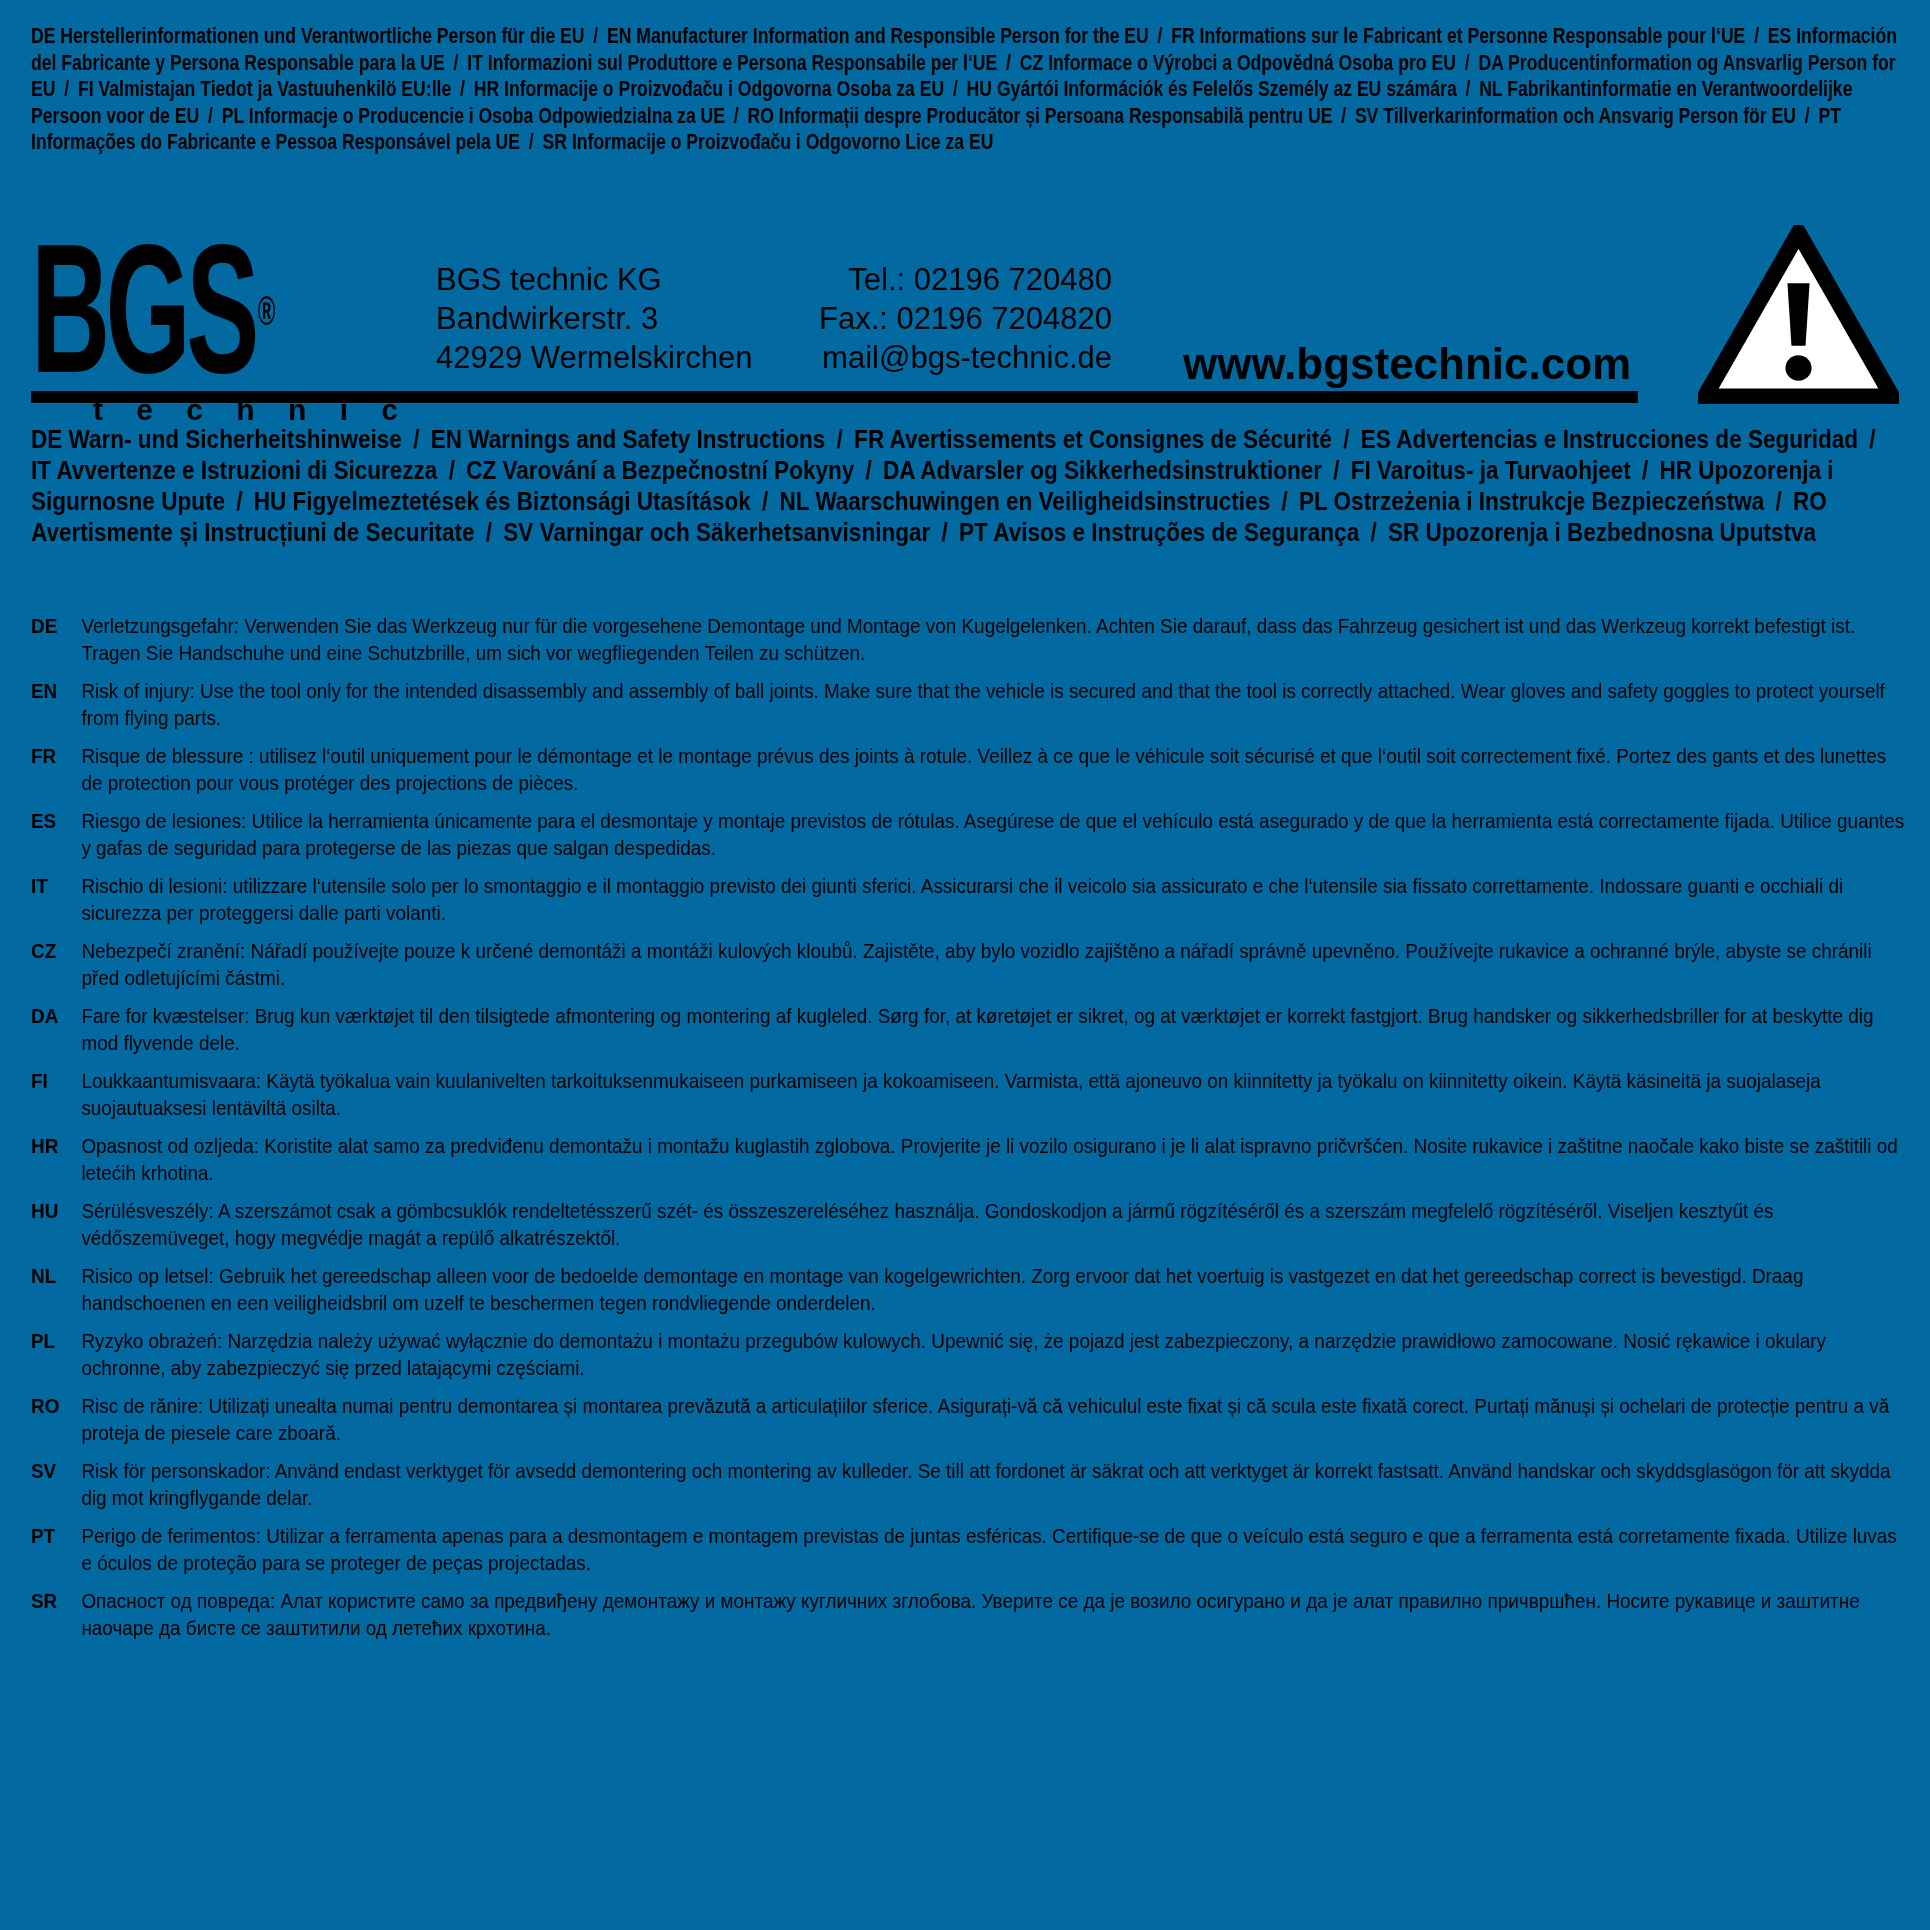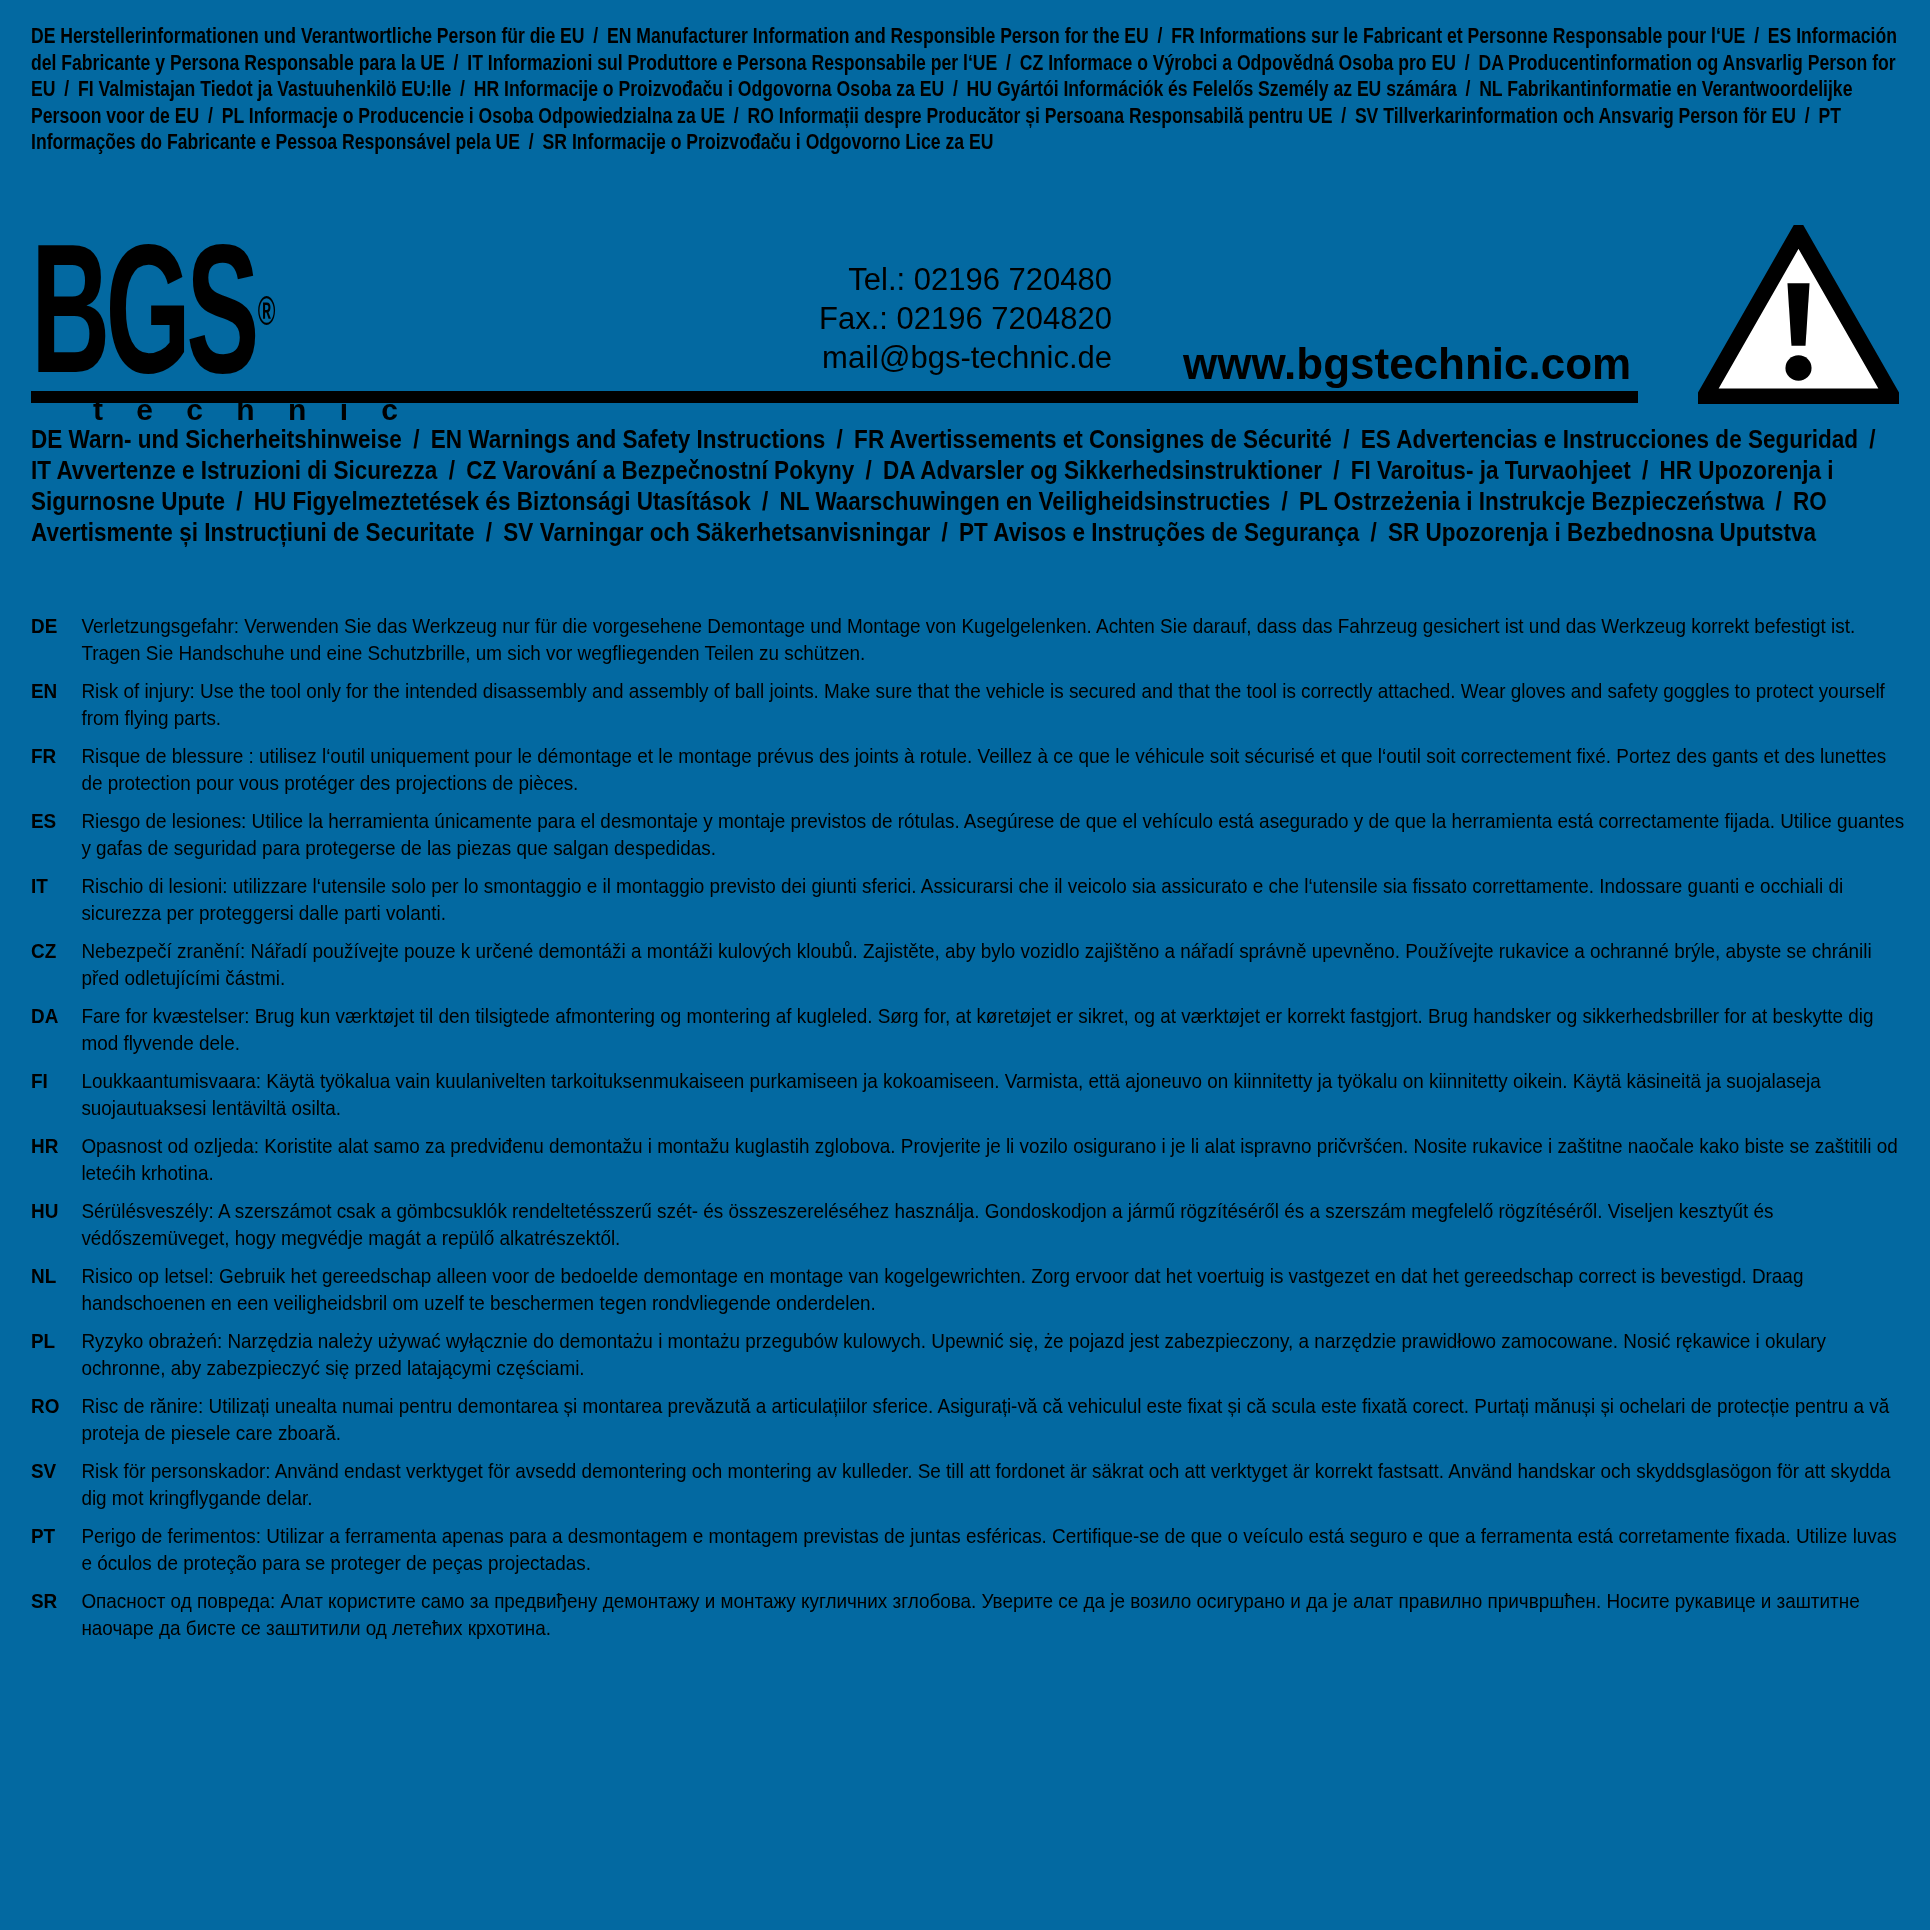--- a/index.html
+++ b/index.html
@@ -89,20 +89,25 @@
 <div class="page">
 
   <div class="header1">DE Herstellerinformationen und Verantwortliche Person für die EU / EN Manufacturer Information and Responsible Person for the EU / FR Informations sur le Fabricant et Personne Responsable pour l‘UE / ES Información del Fabricante y Persona Responsable para la UE / IT Informazioni sul Produttore e Persona Responsabile per l‘UE / CZ Informace o Výrobci a Odpovědná Osoba pro EU / DA Producentinformation og Ansvarlig Person for EU / FI Valmistajan Tiedot ja Vastuuhenkilö EU:lle / HR Informacije o Proizvođaču i Odgovorna Osoba za EU / HU Gyártói Információk és Felelős Személy az EU számára / NL Fabrikantinformatie en Verantwoordelijke Persoon voor de EU / PL Informacje o Producencie i Osoba Odpowiedzialna za UE / RO Informații despre Producător și Persoana Responsabilă pentru UE / SV Tillverkarinformation och Ansvarig Person för EU / PT Informações do Fabricante e Pessoa Responsável pela UE / SR Informacije o Proizvođaču i Odgovorno Lice za EU</div>
 
   <div class="brand">
     <div class="logo">
       <div class="logo-main"><span>BGS</span><span class="reg">®</span></div>
       <div class="logo-sub">t e c h n i c</div>
     </div>
 
+    <div class="address">
+      <div>BGS technic KG</div>
+      <div>Bandwirkerstr. 3</div>
+      <div>42929 Wermelskirchen</div>
+    </div>
 
     <div class="contact">
       <div>Tel.: 02196 720480</div>
       <div>Fax.: 02196 7204820</div>
       <div>mail@bgs-technic.de</div>
     </div>
 
     <div class="website">www.bgstechnic.com</div>
 
     <svg class="triangle" viewBox="0 0 100 92" preserveAspectRatio="none" aria-hidden="true">

